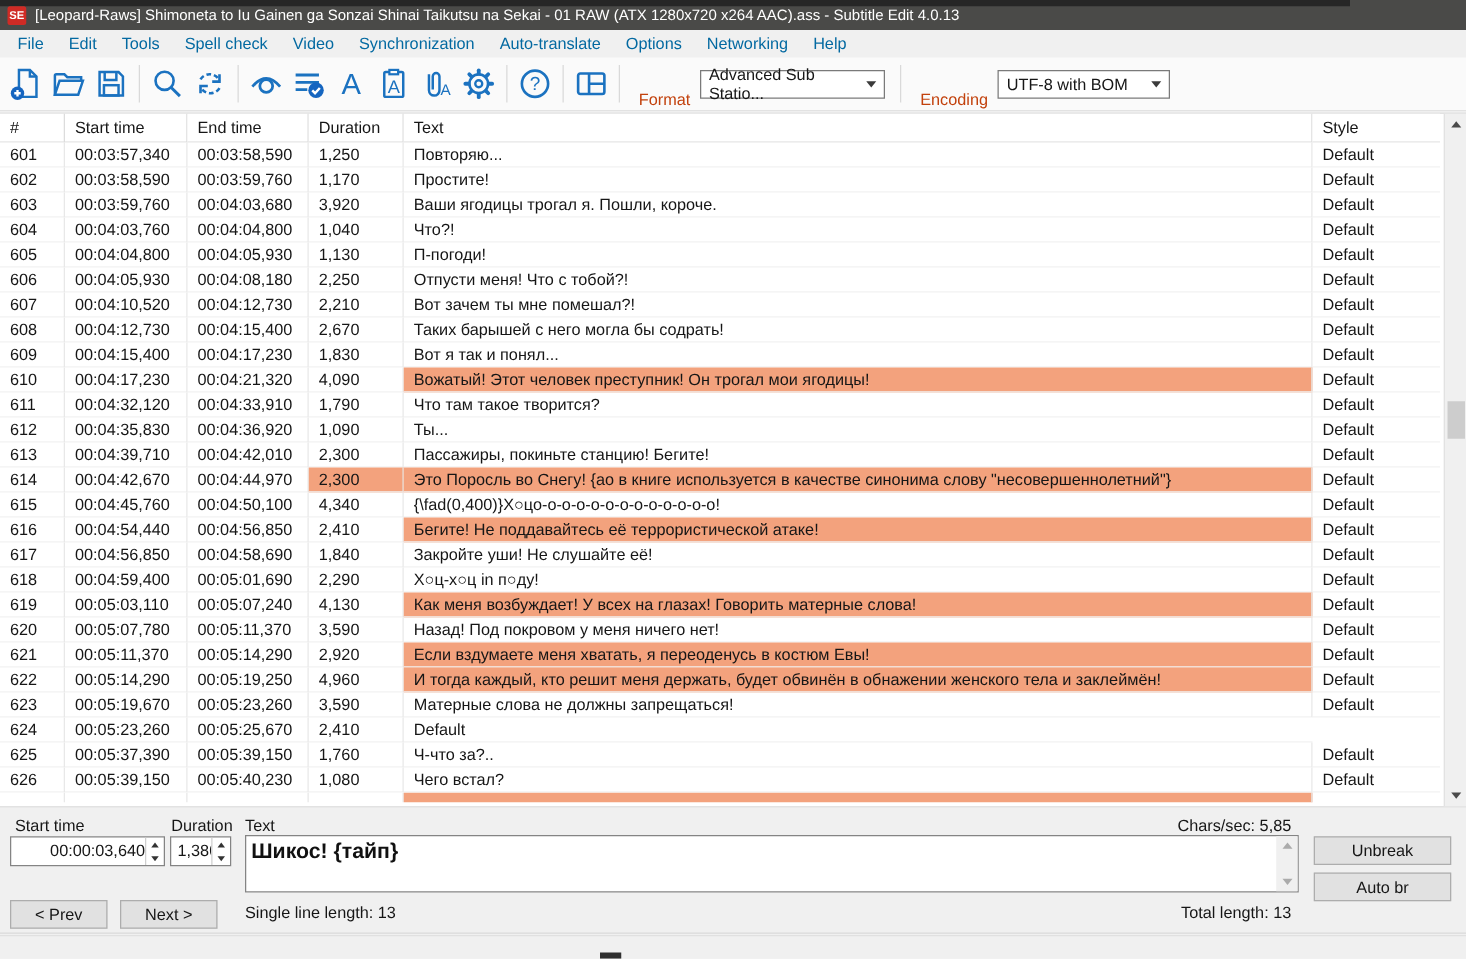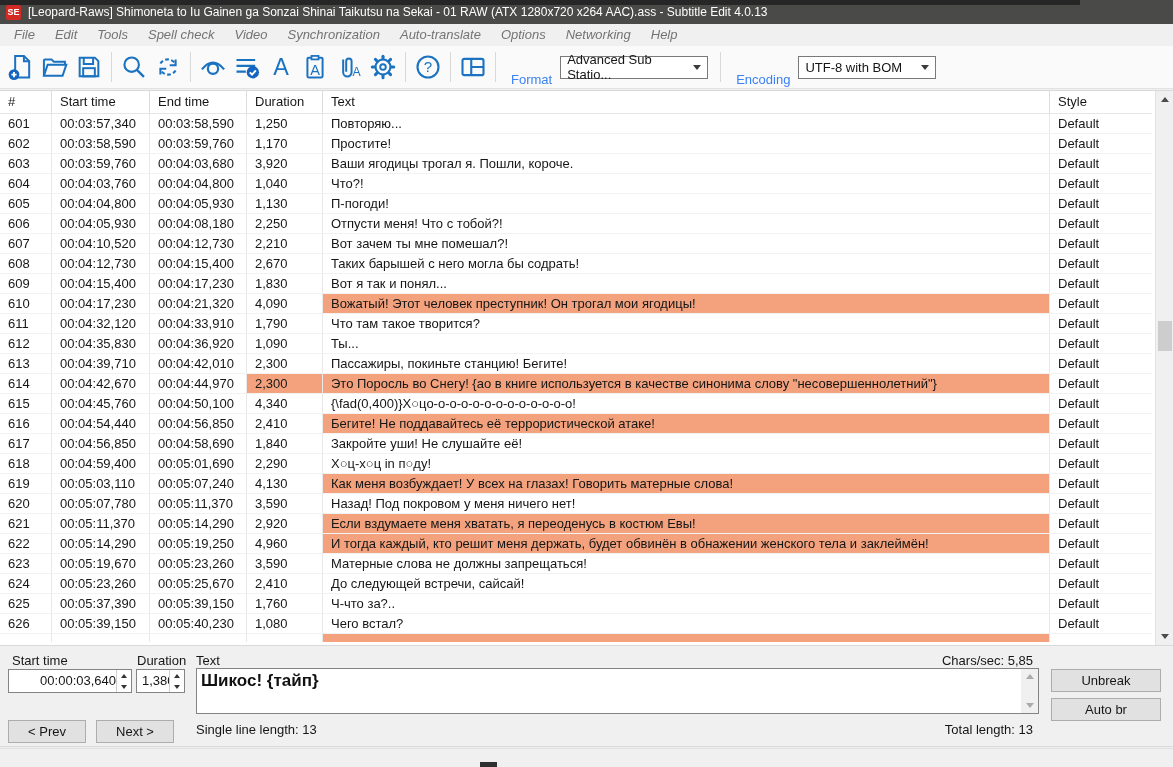--- a/index.html
+++ b/index.html
@@ -7,28 +7,28 @@
   body { font-family:"Liberation Sans", sans-serif; background:#F0F0F0; position:relative; }
 
   
   .titlebar { position:absolute; left:0; top:0; width:1173px; height:24px; background:#4A4A48; display:flex; align-items:center; }
   .titlebar .topedge { position:absolute; left:0; top:0; width:1080px; height:5px; background:#262626; }
   .app-icon { width:15px; height:15px; background:#D02B25; color:#fff; font-size:9px; font-weight:bold; display:flex; align-items:center; justify-content:center; border-radius:2px; margin:0 7px 0 6px; z-index:2; }
   .title-text { color:#FFFFFF; font-size:12px; white-space:nowrap; z-index:2; }
 
   
   .menubar { position:absolute; left:0; top:24px; width:1173px; height:22px; background:#F0F0F0; display:flex; align-items:stretch; padding-left:4px; }
-  .menu-item { font-size:13px; color:#737373; padding:0 10px; line-height:22px; cursor:default;font-style:italic; }
+  .menu-item { font-size:13px; color:#0369a1; padding:0 10px; line-height:22px; cursor:default; }
 
   
   .toolbar { position:absolute; left:0; top:46px; width:1173px; height:43px; background:#FAFAFA; border-bottom:1px solid #E2E2E2; display:flex; align-items:center; padding-left:4px; }
   .tbtn { width:34px; height:34px; display:flex; align-items:center; justify-content:center; }
   .tsep { width:1px; height:30px; background:#D9D9D9; margin:0 5px; }
   .tgroup { display:flex; align-items:center; margin-left:10px; }
-  .tlabel { font-size:13px; color:#3b82f6; margin-right:8px;margin-top:24px; }
+  .tlabel { font-size:13px; color:#c2410c; margin-right:8px;margin-top:24px; }
   .tselect { height:23px; background:#FFFFFF; border:1px solid #7A7A7A; display:flex; align-items:center; justify-content:space-between; font-size:13px; color:#161616; padding:0 6px; }
   .tselect .caret { width:0; height:0; border-left:4px solid transparent; border-right:4px solid transparent; border-top:5px solid #3B3B3B; margin-left:8px; }
   .w-format { width:148px; }
   .w-encoding { width:138px;text-align:right; }
 
   
   .tablewrap { position:absolute; left:0; top:90px; width:1173px; height:556px; background:#FFFFFF; border-top:1px solid #D9D9D9; border-bottom:1px solid #D9D9D9; }
   .grid { display:grid; grid-template-columns:52px 98px 97px 76px 727px 1fr; }
   .thead { height:23px; }
   .thead .cell { font-size:13px; color:#161616; line-height:22px; padding-left:8px; border-right:1px solid #DCDCDC; border-bottom:1px solid #E6E6E6; background:#FFFFFF; white-space:nowrap; overflow:hidden; }
@@ -427,21 +427,20 @@
         <div class="cell c-end">00:05:23,260</div>
         <div class="cell c-dur">3,590</div>
         <div class="cell c-text">Матерные слова не должны запрещаться!</div>
         <div class="cell c-style" style="border-right: none;">Default</div>
       </div>
       <div class="grid trow">
         <div class="cell c-num">624</div>
         <div class="cell c-start">00:05:23,260</div>
         <div class="cell c-end">00:05:25,670</div>
         <div class="cell c-dur">2,410</div>
-        <div class="cell c-text">До следующей встречи, сайсай!</div>
         <div class="cell c-style" style="border-right: none;">Default</div>
       </div>
       <div class="grid trow">
         <div class="cell c-num">625</div>
         <div class="cell c-start">00:05:37,390</div>
         <div class="cell c-end">00:05:39,150</div>
         <div class="cell c-dur">1,760</div>
         <div class="cell c-text">Ч-что за?..</div>
         <div class="cell c-style" style="border-right: none;">Default</div>
       </div>

